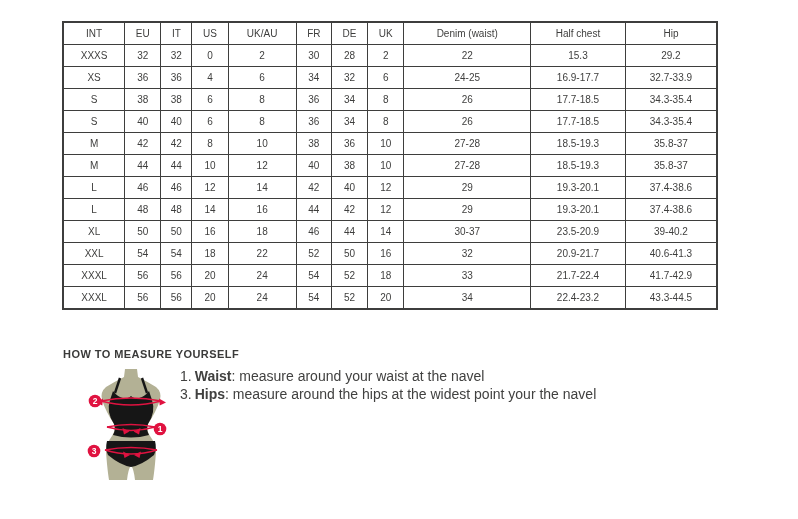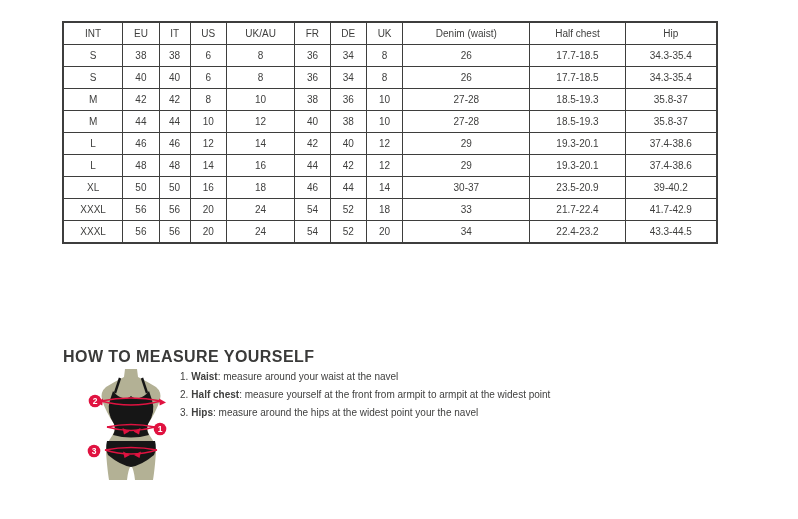--- a/index.html
+++ b/index.html
@@ -15,25 +15,25 @@
   }
   .size-table th,.size-table td{
     border:1px solid #3e3e3d;
     font-weight:400;font-size:10px;line-height:10px;
     text-align:center;vertical-align:middle;
     height:21px;padding:0 2px;white-space:nowrap;color:#3e3e3d;
   }
   
   .guide-title{
     position:absolute;left:63px;top:348px;
-    font-size:16px;font-weight:700;letter-spacing:.45px;color:#3a3a39;
+    font-size:11px;font-weight:700;letter-spacing:.45px;color:#3a3a39;
   }
   .steps{
     position:absolute;left:180px;top:371px;
-    font-size:10px;color:#414140;
+    font-size:14px;color:#414140;
   }
   .step{height:11px;line-height:11px;margin-bottom:7px;white-space:nowrap;}
   .step .num{margin-right:3px;}
   .step .lbl{font-weight:700;}
   .figure-wrap{position:absolute;left:84px;top:368px;width:95px;height:115px;}
   .figure-wrap svg{display:block;}
 </style>
 </head>
 <body>
 
@@ -48,20 +48,46 @@
         <th>FR</th>
         <th>DE</th>
         <th>UK</th>
         <th>Denim (waist)</th>
         <th>Half chest</th>
         <th>Hip</th>
       </tr>
     </thead>
   <tbody>
       <tr>
+        <td>XXXS</td>
+        <td>32</td>
+        <td>32</td>
+        <td>0</td>
+        <td>2</td>
+        <td>30</td>
+        <td>28</td>
+        <td>2</td>
+        <td>22</td>
+        <td>15.3</td>
+        <td>29.2</td>
+      </tr>
+      <tr>
+        <td>XS</td>
+        <td>36</td>
+        <td>36</td>
+        <td>4</td>
+        <td>6</td>
+        <td>34</td>
+        <td>32</td>
+        <td>6</td>
+        <td>24-25</td>
+        <td>16.9-17.7</td>
+        <td>32.7-33.9</td>
+      </tr>
+      <tr>
         <td>S</td>
         <td>38</td>
         <td>38</td>
         <td>6</td>
         <td>8</td>
         <td>36</td>
         <td>34</td>
         <td>8</td>
         <td>26</td>
         <td>17.7-18.5</td>
@@ -137,20 +163,33 @@
         <td>50</td>
         <td>50</td>
         <td>16</td>
         <td>18</td>
         <td>46</td>
         <td>44</td>
         <td>14</td>
         <td>30-37</td>
         <td>23.5-20.9</td>
         <td>39-40.2</td>
+      </tr>
+      <tr>
+        <td>XXL</td>
+        <td>54</td>
+        <td>54</td>
+        <td>18</td>
+        <td>22</td>
+        <td>52</td>
+        <td>50</td>
+        <td>16</td>
+        <td>32</td>
+        <td>20.9-21.7</td>
+        <td>40.6-41.3</td>
       </tr>
       <tr>
         <td>XXXL</td>
         <td>56</td>
         <td>56</td>
         <td>20</td>
         <td>24</td>
         <td>54</td>
         <td>52</td>
         <td>18</td>
@@ -234,18 +273,15 @@
       <text x="10" y="86" text-anchor="middle" font-size="8.5" font-weight="bold" fill="#ffffff">3</text>
     </g>
   </svg>
 </div>
 
 <div class="steps">
   <div class="step">
     <span class="num">1.</span><span class="lbl">Waist</span><span>: measure around your waist at the navel</span>
   </div>
   <div class="step">
-    <span class="num">2.</span><span class="lbl">Half chest</span><span>: measure yourself at the front from armpit to armpit at the widest point</span>
-  </div>
-  <div class="step">
     <span class="num">3.</span><span class="lbl">Hips</span><span>: measure around the hips at the widest point your the navel</span>
   </div>
 </div>
 
 </body></html>

